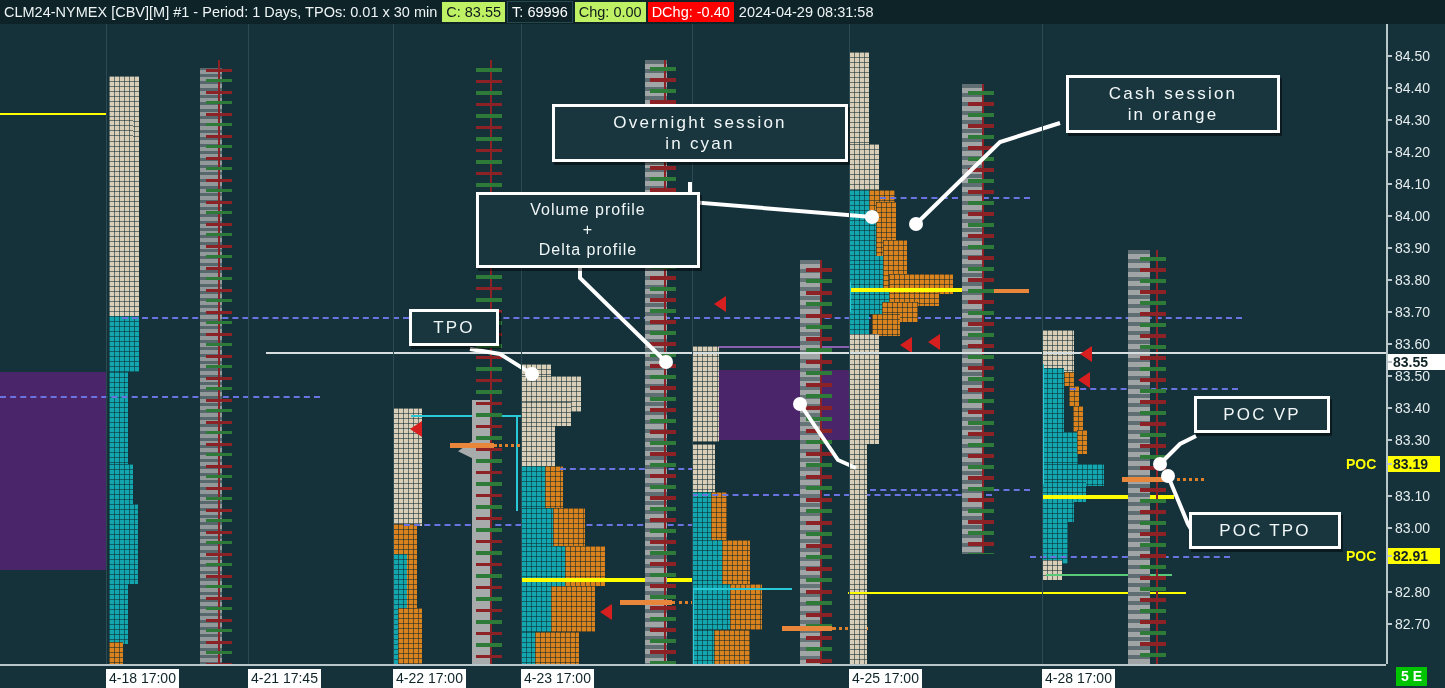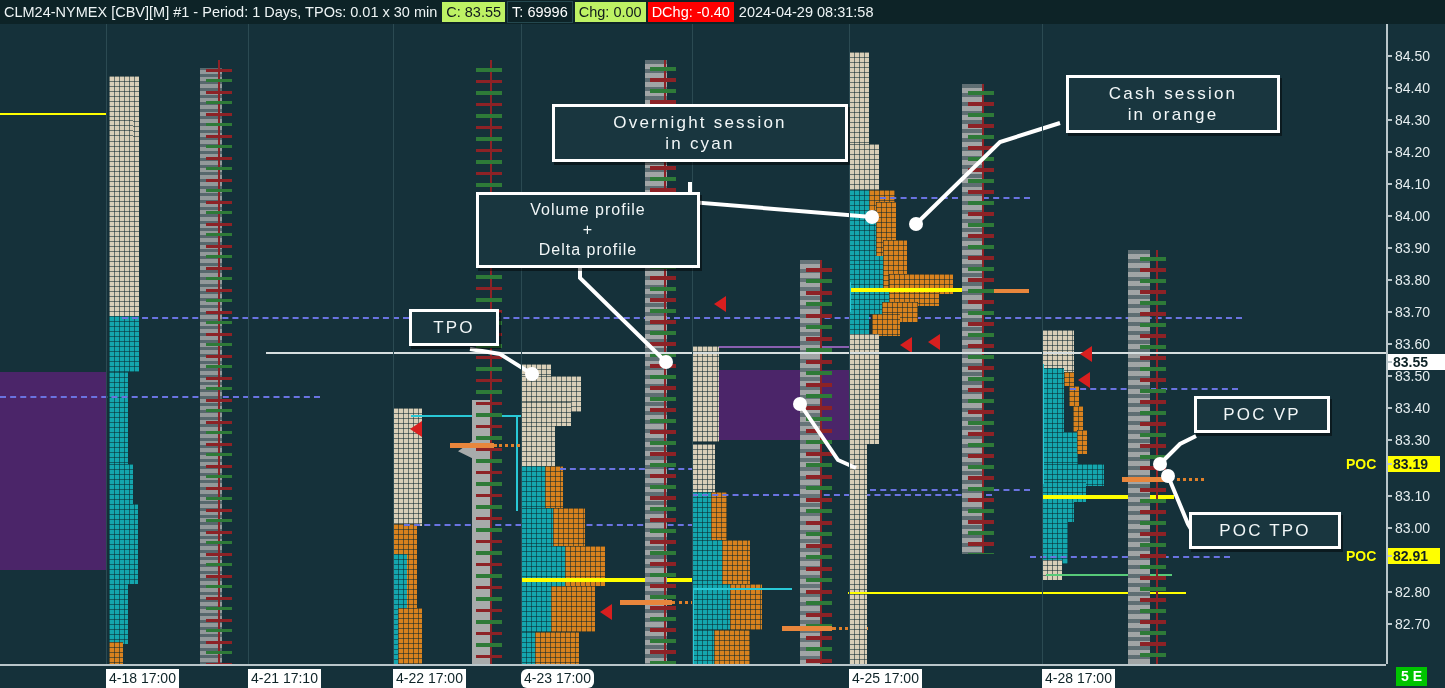--- a/index.html
+++ b/index.html
@@ -321,23 +321,23 @@
       <div class="ptick" style="top: 496px;">83.00</div>
       <div class="ptick poc" style="top: 524px;">82.91</div>
       <div class="ptick" style="top: 560px;">82.80</div>
       <div class="ptick" style="top: 592px;">82.70</div>
       <div class="poclabel" style="left: -42px; top: 432px;">POC</div>
       <div class="poclabel" style="left: -42px; top: 524px;">POC</div>
     </div>
 
   <div id="timeaxis">
       <div class="ttick" style="left: 106px;">4-18  17:00</div>
-      <div class="ttick" style="left: 248px;">4-21  17:10</div>
+      <div class="ttick" style="left: 248px;">4-21  17:45</div>
       <div class="ttick" style="left: 393px;">4-22  17:00</div>
-      <div class="ttick" style="left: 521px; border-radius: 6px;">4-23  17:00</div>
+      <div class="ttick" style="left: 521px;">4-23  17:00</div>
       <div class="ttick" style="left: 656px; margin-top: 48px;">4-24  17:00</div>
       <div class="ttick" style="left: 849px;">4-25  17:00</div>
       <div class="ttick" style="left: 1042px;">4-28  17:00</div>
     </div>
 
   <div id="corner">
     <span class="badge">5 E</span>
   </div>
 
 </div>

